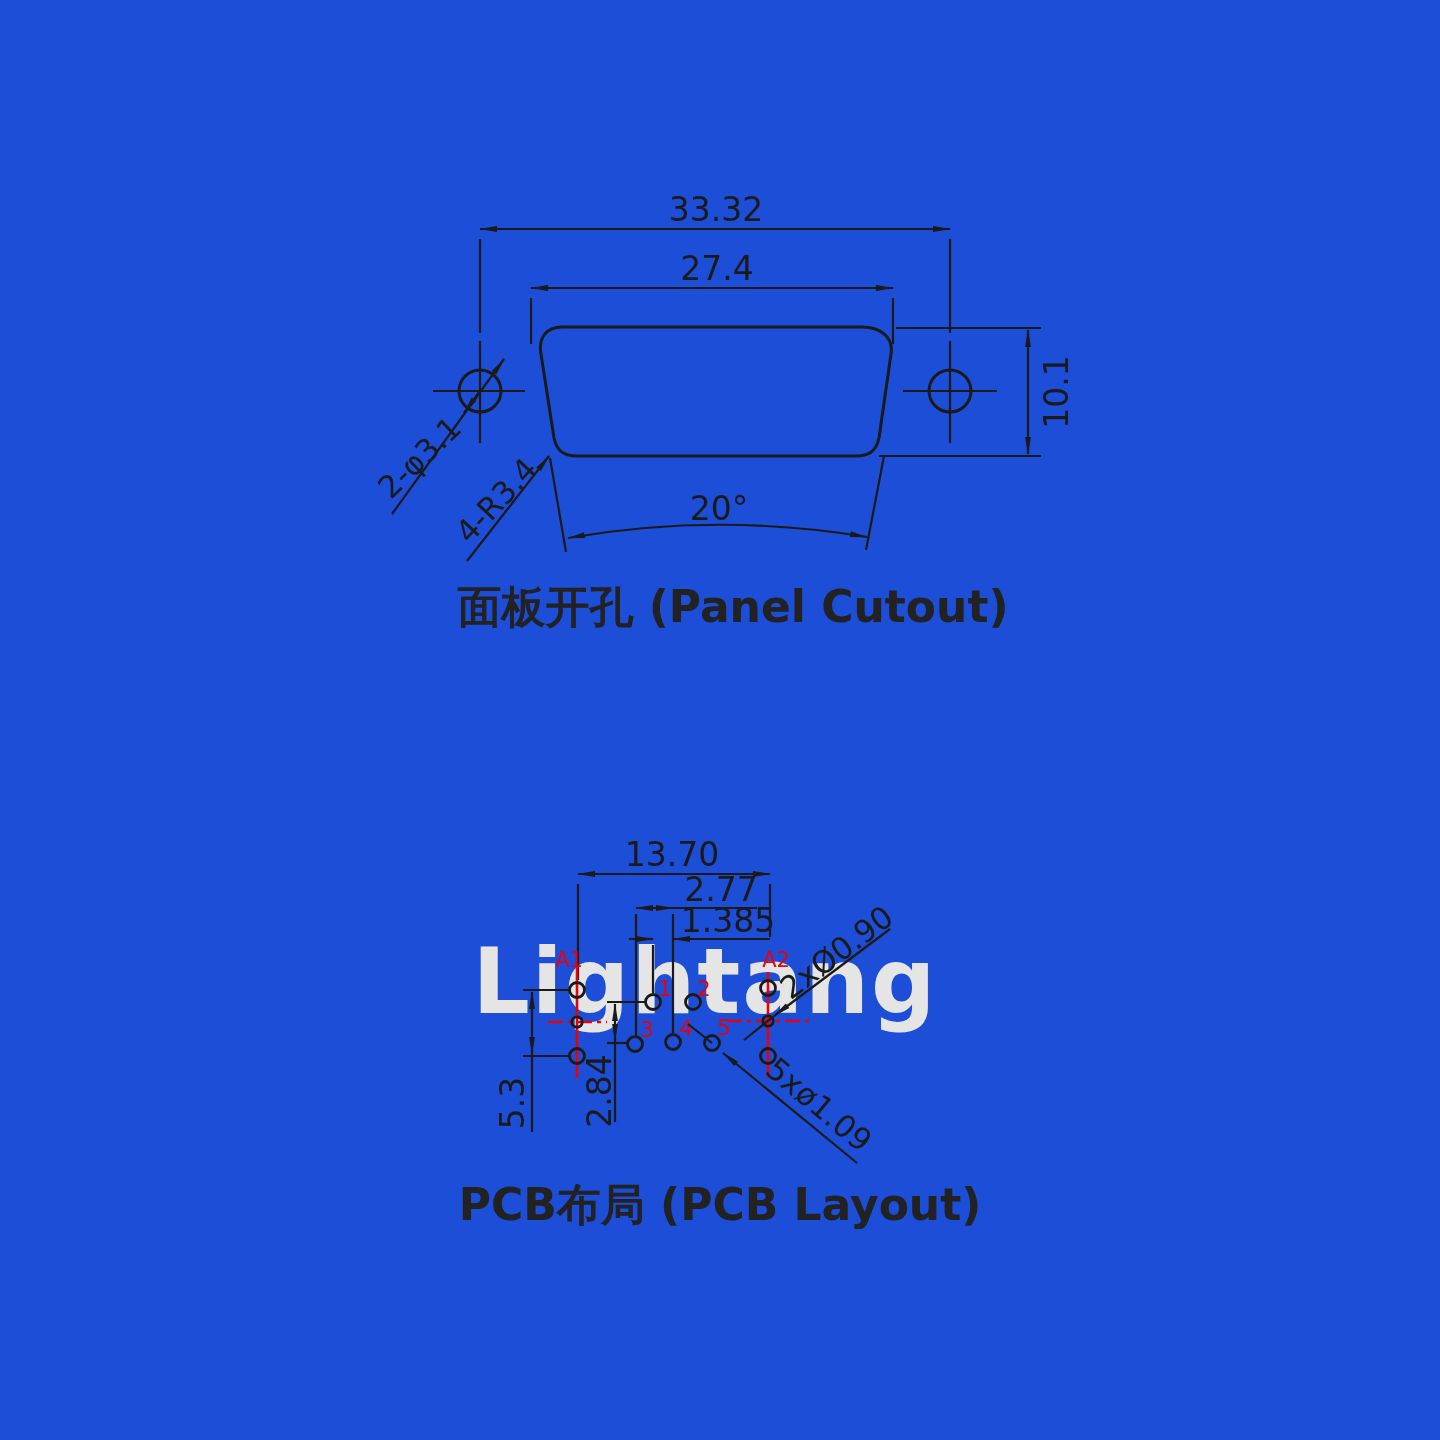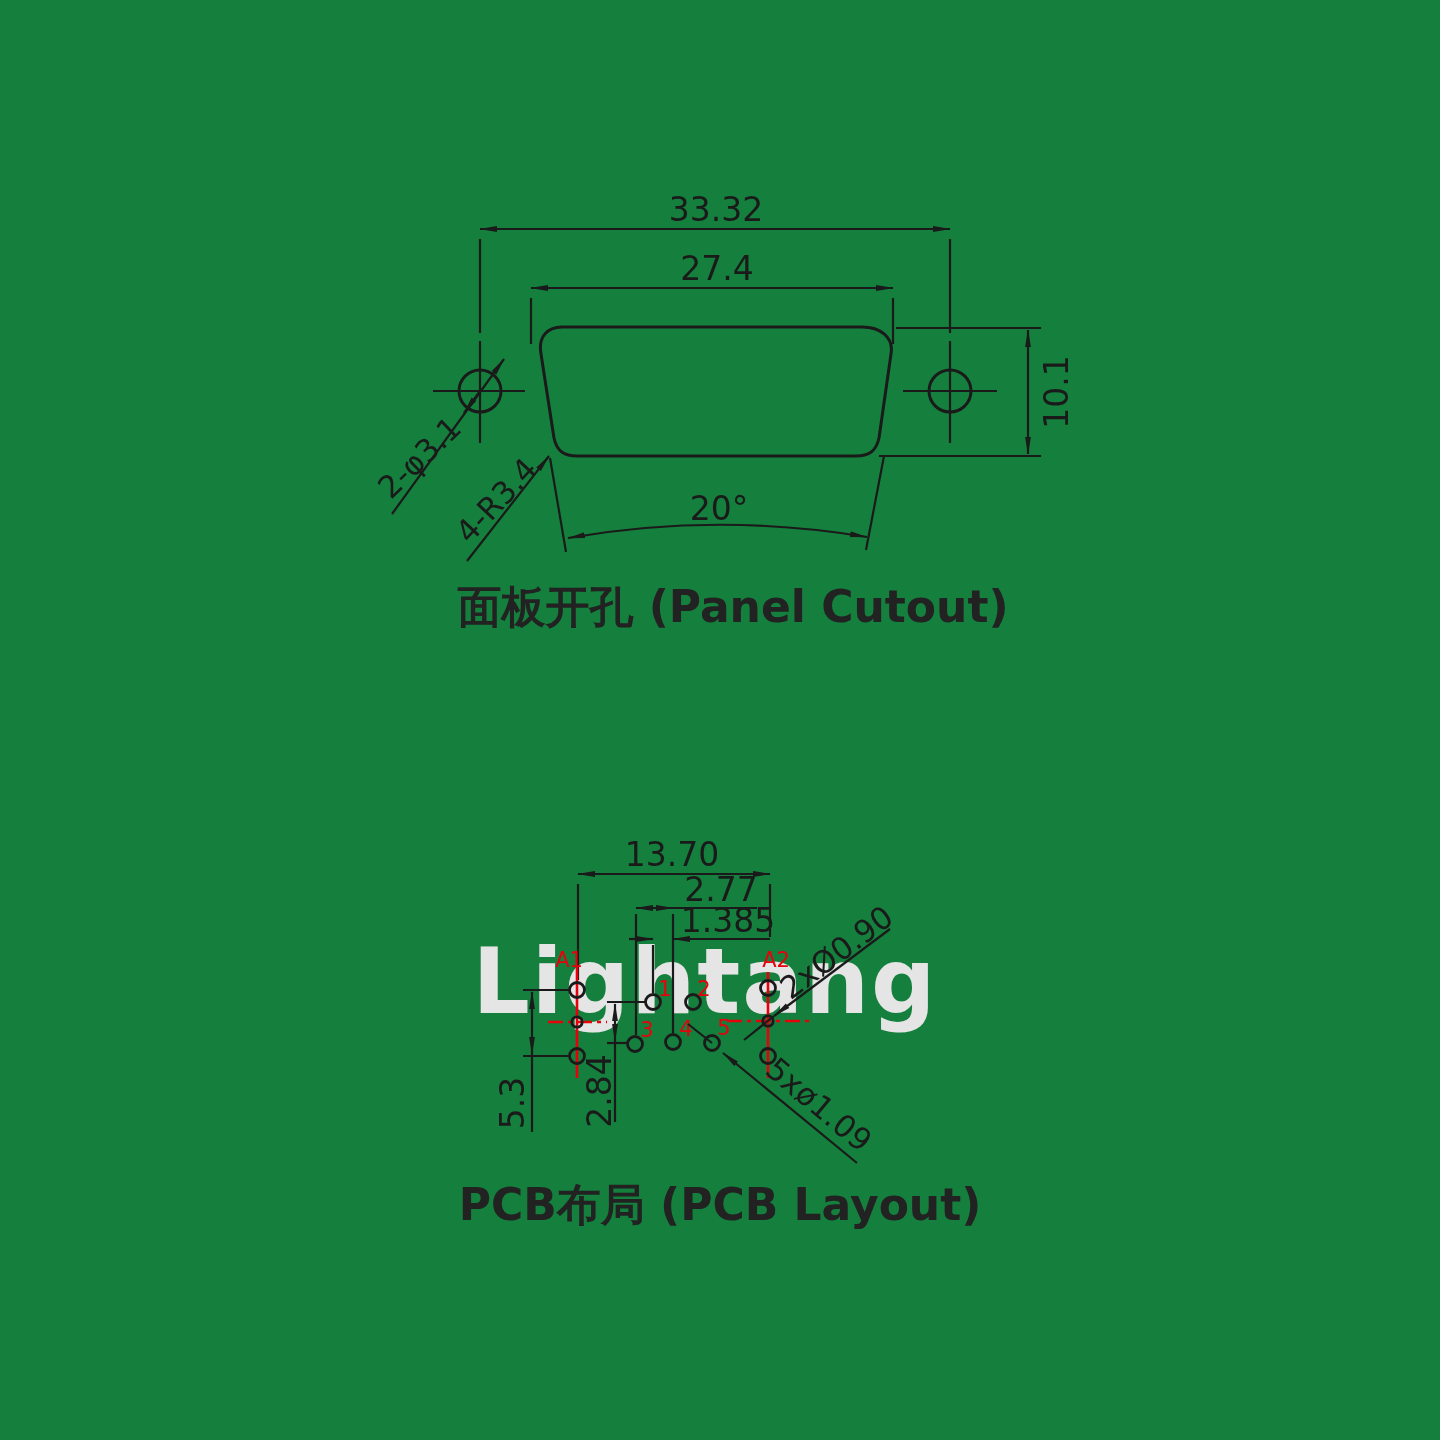--- a/index.html
+++ b/index.html
@@ -1,16 +1,16 @@
 <!DOCTYPE html>
 <html><head>
 <meta charset="utf-8">
 <style>
   html,body{margin:0;padding:0;background:#ffffff;}
-  .canvas{width:1440px;height:1440px;background:#15803d;position:relative;overflow:hidden;}
+  .canvas{width:1440px;height:1440px;background:#1d4ed8;position:relative;overflow:hidden;}
   svg{display:block;}
   
   .outline{stroke:#1a1a1a;stroke-width:3;fill:none;stroke-linecap:round;stroke-linejoin:round;}
   .dimline{stroke:#1a1a1a;stroke-width:2.2;fill:none;stroke-linecap:butt;}
   .padline{stroke:#1a1a1a;stroke-width:2.8;fill:none;}
   .redline{stroke:#e8000a;stroke-width:2.6;fill:none;}
   .reddash{stroke:#e8000a;stroke-width:2.6;fill:none;stroke-dasharray:15 5 4 5;}
   
   text{font-family:"DejaVu Sans","Liberation Sans",sans-serif;fill:#1a1a1a;}
   .dimtxt{font-size:33px;}

